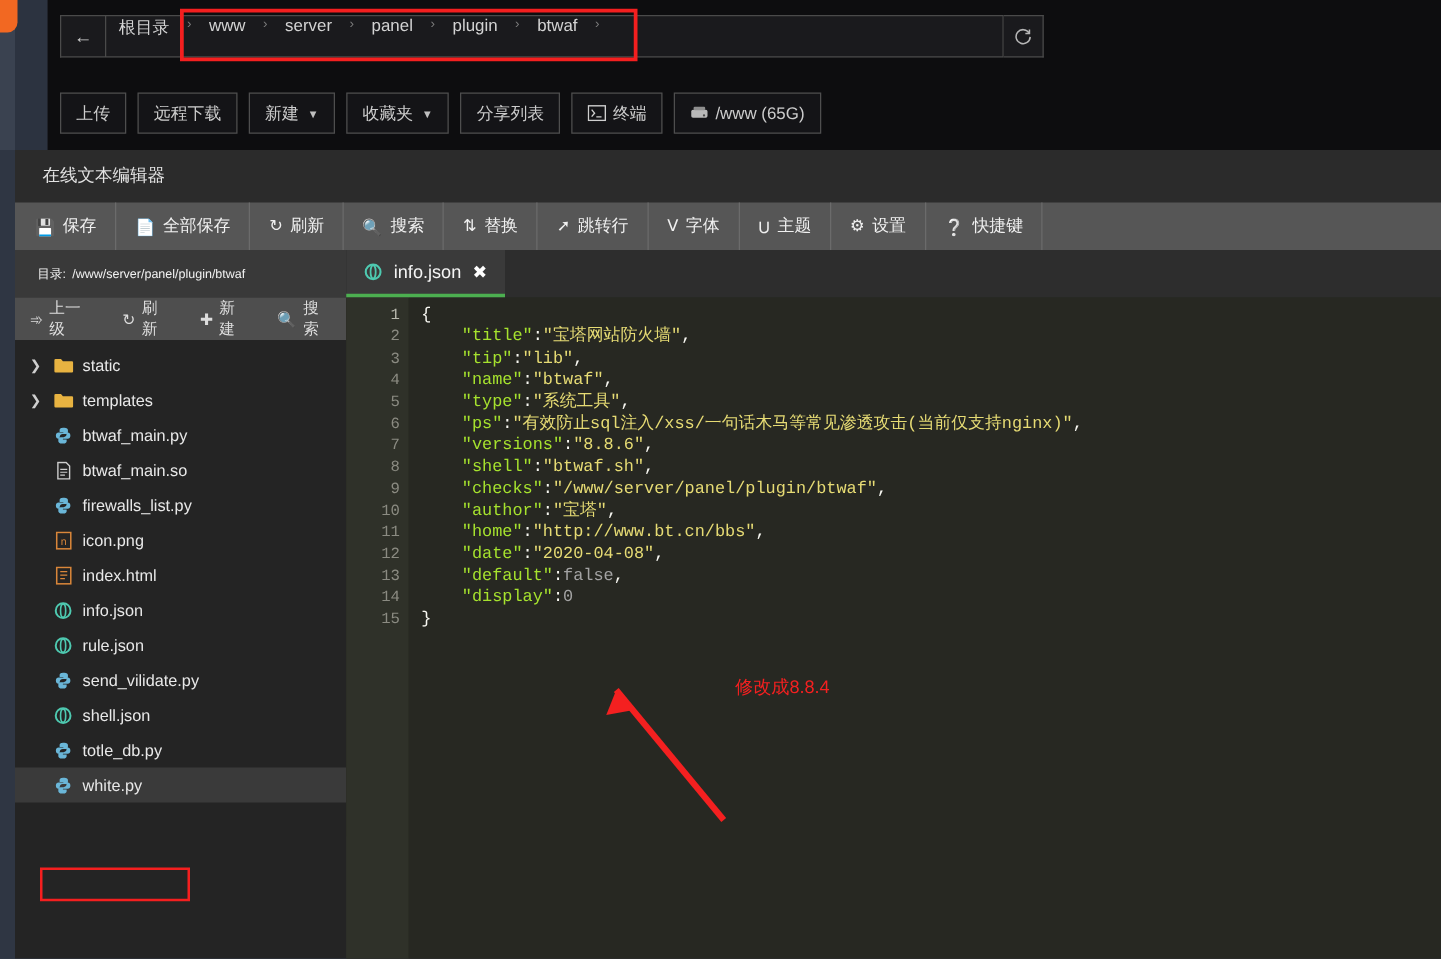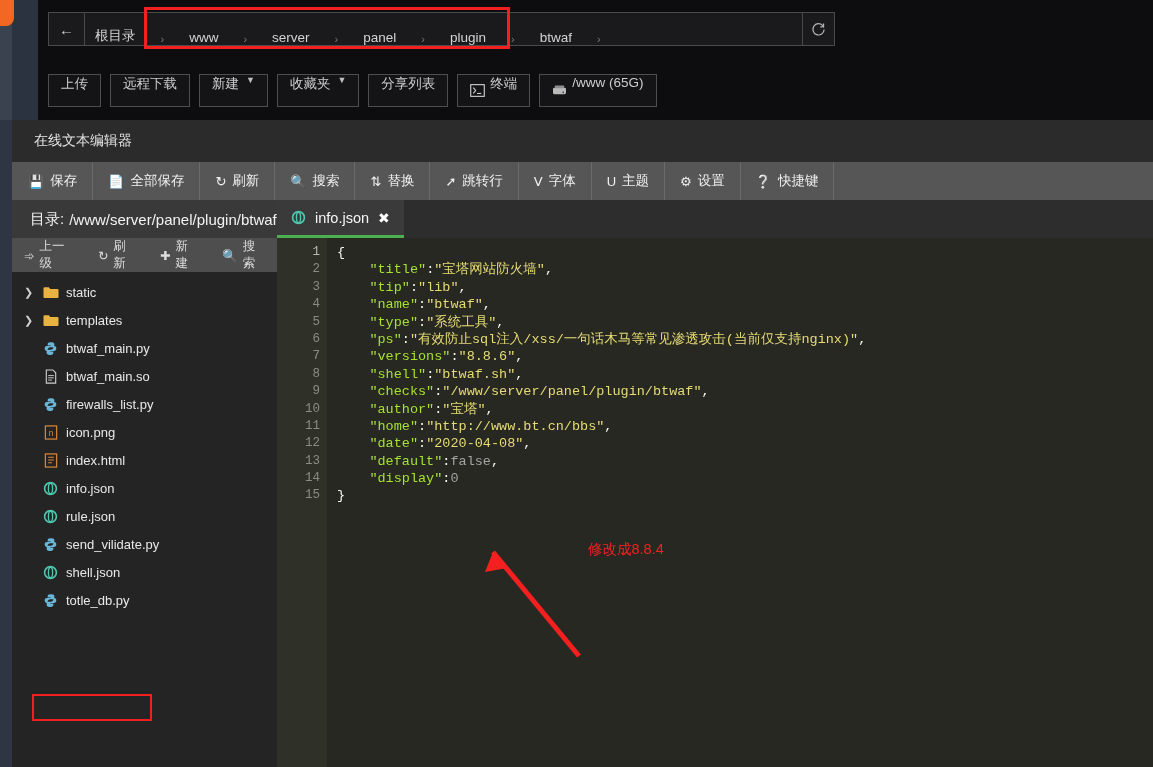--- a/index.html
+++ b/index.html
@@ -38,42 +38,42 @@
     position:absolute; left:10px; top:12px; height:34px; right:318px;
     display:flex; align-items:stretch;
   }
   .back-btn {
     width:36px; min-width:36px; border:1px solid #4a4a4a; border-right:none;
     background:#1a1a1d; color:#cfcfcf; display:flex; align-items:center;
     justify-content:center; font-size:15px;
   }
   .crumbs {
     flex:1; border:1px solid #4a4a4a; background:#1a1a1d;
-    display:flex; align-items:flex-end; padding:0 10px; gap:25px;
+    display:flex; align-items:flex-start; padding:0 10px; gap:14px;
     color:#c9c9c9; font-size:13.5px; overflow:hidden;
   }
   .crumb { color:#d3d3d3; white-space:nowrap; }
   .crumb-sep { color:#7b7b7b; font-size:11px; }
   .refresh-btn {
     width:32px; min-width:32px; border:1px solid #4a4a4a; border-left:none;
     background:#1a1a1d; color:#b6b6b6; display:flex; align-items:center;
     justify-content:center;
   }
   .crumb-highlight {
     position:absolute; left:106px; top:7px; width:366px; height:42px;
     border:3px solid #f41f1f; pointer-events:none; z-index:5;
   }
 
   
   .btnrow {
     position:absolute; left:10px; top:74px; display:flex; gap:9px; align-items:center;
   }
   .tbtn {
     height:33px; border:1px solid #4e4e4e; background:#141417; color:#cccccc;
-    display:flex; gap:5px; padding:0 12px;
+    display:flex; align-items:center; gap:5px; padding:0 12px;
     font-size:13.5px; white-space:nowrap;
   }
   .caret { font-size:9px; color:#bfbfbf; margin-left:2px; }
   .mini-ico { display:inline-flex; align-items:center; }
 
   
   .editor-win {
     position:absolute; left:12px; top:120px; width:1141px; height:549px;
     background:#2a2a2a;
   }
@@ -93,21 +93,21 @@
   .ed-tb-ico { font-size:13px; display:inline-flex; }
 
   .ed-body { position:relative; height:567px; }
 
   
   .fpanel {
     position:absolute; left:0; top:0; width:265px; height:567px;
     background:#242424;
   }
   .fpath {
-    height:38px; background:#393939; color:#f2f2f2; font-size:15px;
+    height:38px; background:#393939; color:#f2f2f2; font-size:10px;
     display:flex; align-items:center; padding-left:18px;
   }
   .fops {
     height:34px; background:#4e4e4e; display:flex; align-items:stretch;
     color:#dddddd; font-size:12.5px;
   }
   .fop { display:flex; align-items:center; gap:5px; padding:0 12px; }
   .flist { padding-top:6px; }
   .frow {
     height:28px; display:flex; align-items:center; gap:7px;
@@ -429,20 +429,30 @@
             <div class="frow">
               <span class="nochev"></span>
               <span class="ficon">
                 <svg width="15" height="15" viewBox="0 0 16 16">
                   <path d="M8 1.2c-2.4 0-3 1-3 2v1.6h3.2v0.6H4.1c-1.3 0-2.3 0.8-2.3 2.6s1 2.6 2.3 2.6h1V9.1c0-1.4 1.2-2.4 2.5-2.4h2.6c1.1 0 1.9-0.9 1.9-2V3.2c0-1-0.9-2-3.1-2z" fill="#6ab6d8"></path>
                   <path d="M8 14.8c2.4 0 3-1 3-2v-1.6H7.8v-0.6h4.1c1.3 0 2.3-0.8 2.3-2.6s-1-2.6-2.3-2.6h-1v1.5c0 1.4-1.2 2.4-2.5 2.4H5.8c-1.1 0-1.9 0.9-1.9 2v1.5c0 1 0.9 2 3.1 2z" fill="#6ab6d8"></path>
                 </svg>
               </span>
               <span>totle_db.py</span>
             </div>
+            <div class="frow sel">
+              <span class="nochev"></span>
+              <span class="ficon">
+                <svg width="15" height="15" viewBox="0 0 16 16">
+                  <path d="M8 1.2c-2.4 0-3 1-3 2v1.6h3.2v0.6H4.1c-1.3 0-2.3 0.8-2.3 2.6s1 2.6 2.3 2.6h1V9.1c0-1.4 1.2-2.4 2.5-2.4h2.6c1.1 0 1.9-0.9 1.9-2V3.2c0-1-0.9-2-3.1-2z" fill="#6ab6d8"></path>
+                  <path d="M8 14.8c2.4 0 3-1 3-2v-1.6H7.8v-0.6h4.1c1.3 0 2.3-0.8 2.3-2.6s-1-2.6-2.3-2.6h-1v1.5c0 1.4-1.2 2.4-2.5 2.4H5.8c-1.1 0-1.9 0.9-1.9 2v1.5c0 1 0.9 2 3.1 2z" fill="#6ab6d8"></path>
+                </svg>
+              </span>
+              <span>white.py</span>
+            </div>
           </div>
         <div class="file-highlight"></div>
       </div>
 
       <div class="cpanel">
         <div class="tabbar">
           <div class="tab">
             <svg width="15" height="15" viewBox="0 0 16 16">
               <circle cx="8" cy="8" r="6.3" fill="none" stroke="#4ec9b0" stroke-width="1.8"></circle>
               <ellipse cx="8" cy="8" rx="2.2" ry="5.6" fill="none" stroke="#4ec9b0" stroke-width="1.5"></ellipse>

